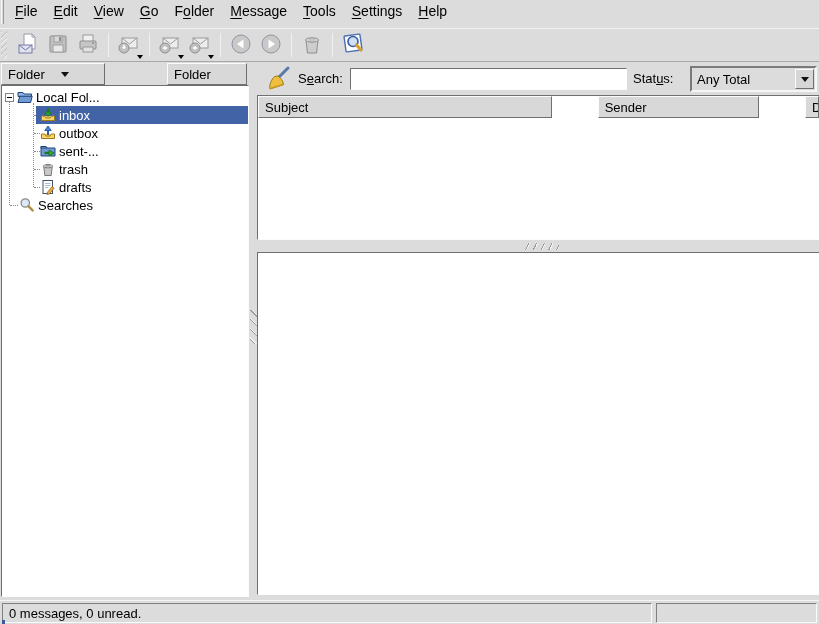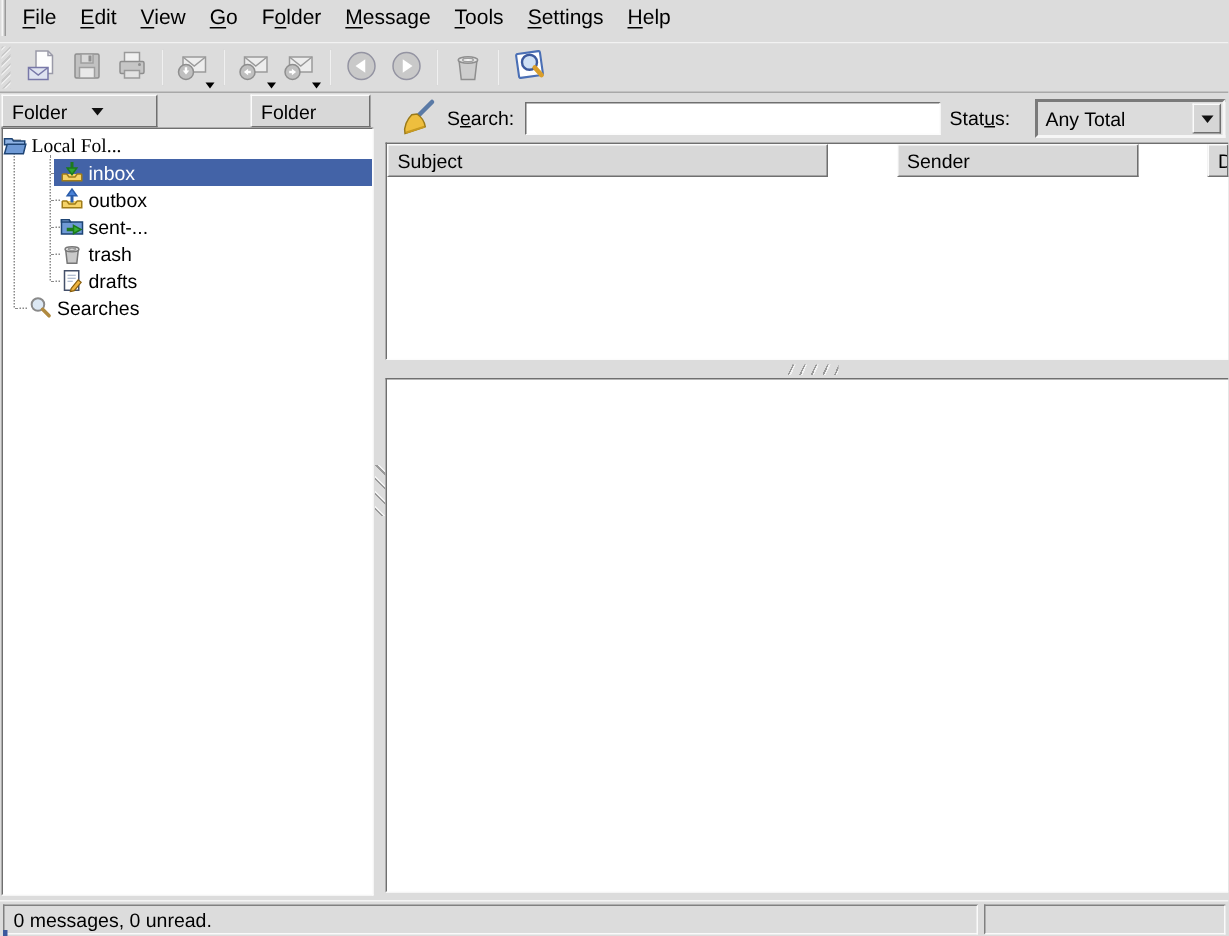--- a/index.html
+++ b/index.html
@@ -222,21 +222,21 @@
     <div class="guide-v" style="left:31px; top:17px; height:84px;"></div>
     <div class="guide-h" style="left:32px; top:29px;  width:6px;"></div>
     <div class="guide-h" style="left:32px; top:47px;  width:6px;"></div>
     <div class="guide-h" style="left:32px; top:65px;  width:6px;"></div>
     <div class="guide-h" style="left:32px; top:83px;  width:6px;"></div>
     <div class="guide-h" style="left:32px; top:101px; width:6px;"></div>
     <div class="guide-h" style="left:8px;  top:119px; width:8px;"></div>
 
     <div id="expander"></div>
 
-    <div class="trow" style="top:2px; font-family:Liberation Serif, serif;">
+    <div class="trow" style="top:2px; padding-left:15px;">
       <span class="ico"><svg width="16" height="16" viewBox="0 0 16 16">
         <path d="M1 3.5h5l1 1.5h7.5v2.5H1z" fill="#8fb3e4" stroke="#1e4474"></path>
         <path d="M2.8 7.2h12.4L13.6 13.5H1z" fill="#6f9ad6" stroke="#1e4474"></path>
       </svg></span>
       <span class="lbl">Local Fol...</span>
     </div>
 
     <div class="trow selected" style="top:20px; padding-left:38px;">
       <span class="sel-bg" style="background: rgb(67, 99, 167);"></span>
       <span class="ico"><svg width="16" height="16" viewBox="0 0 16 16">

